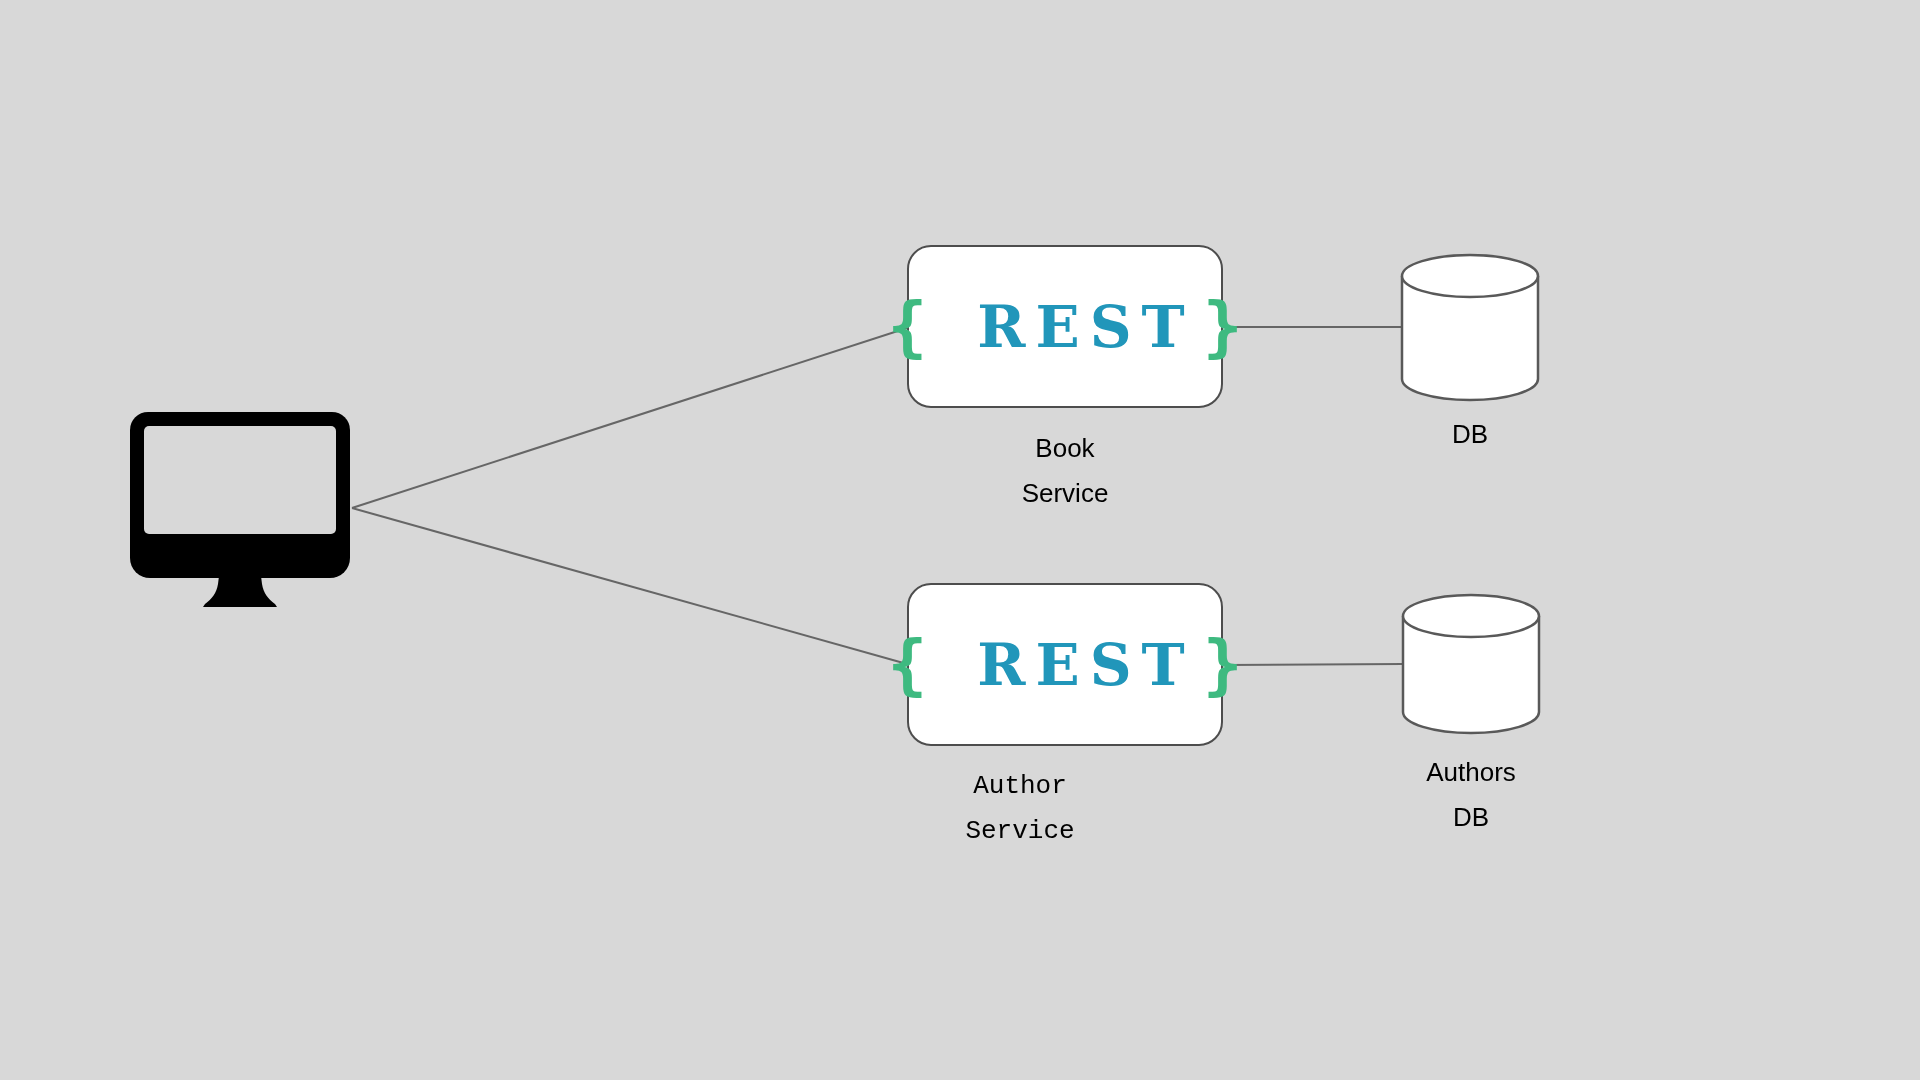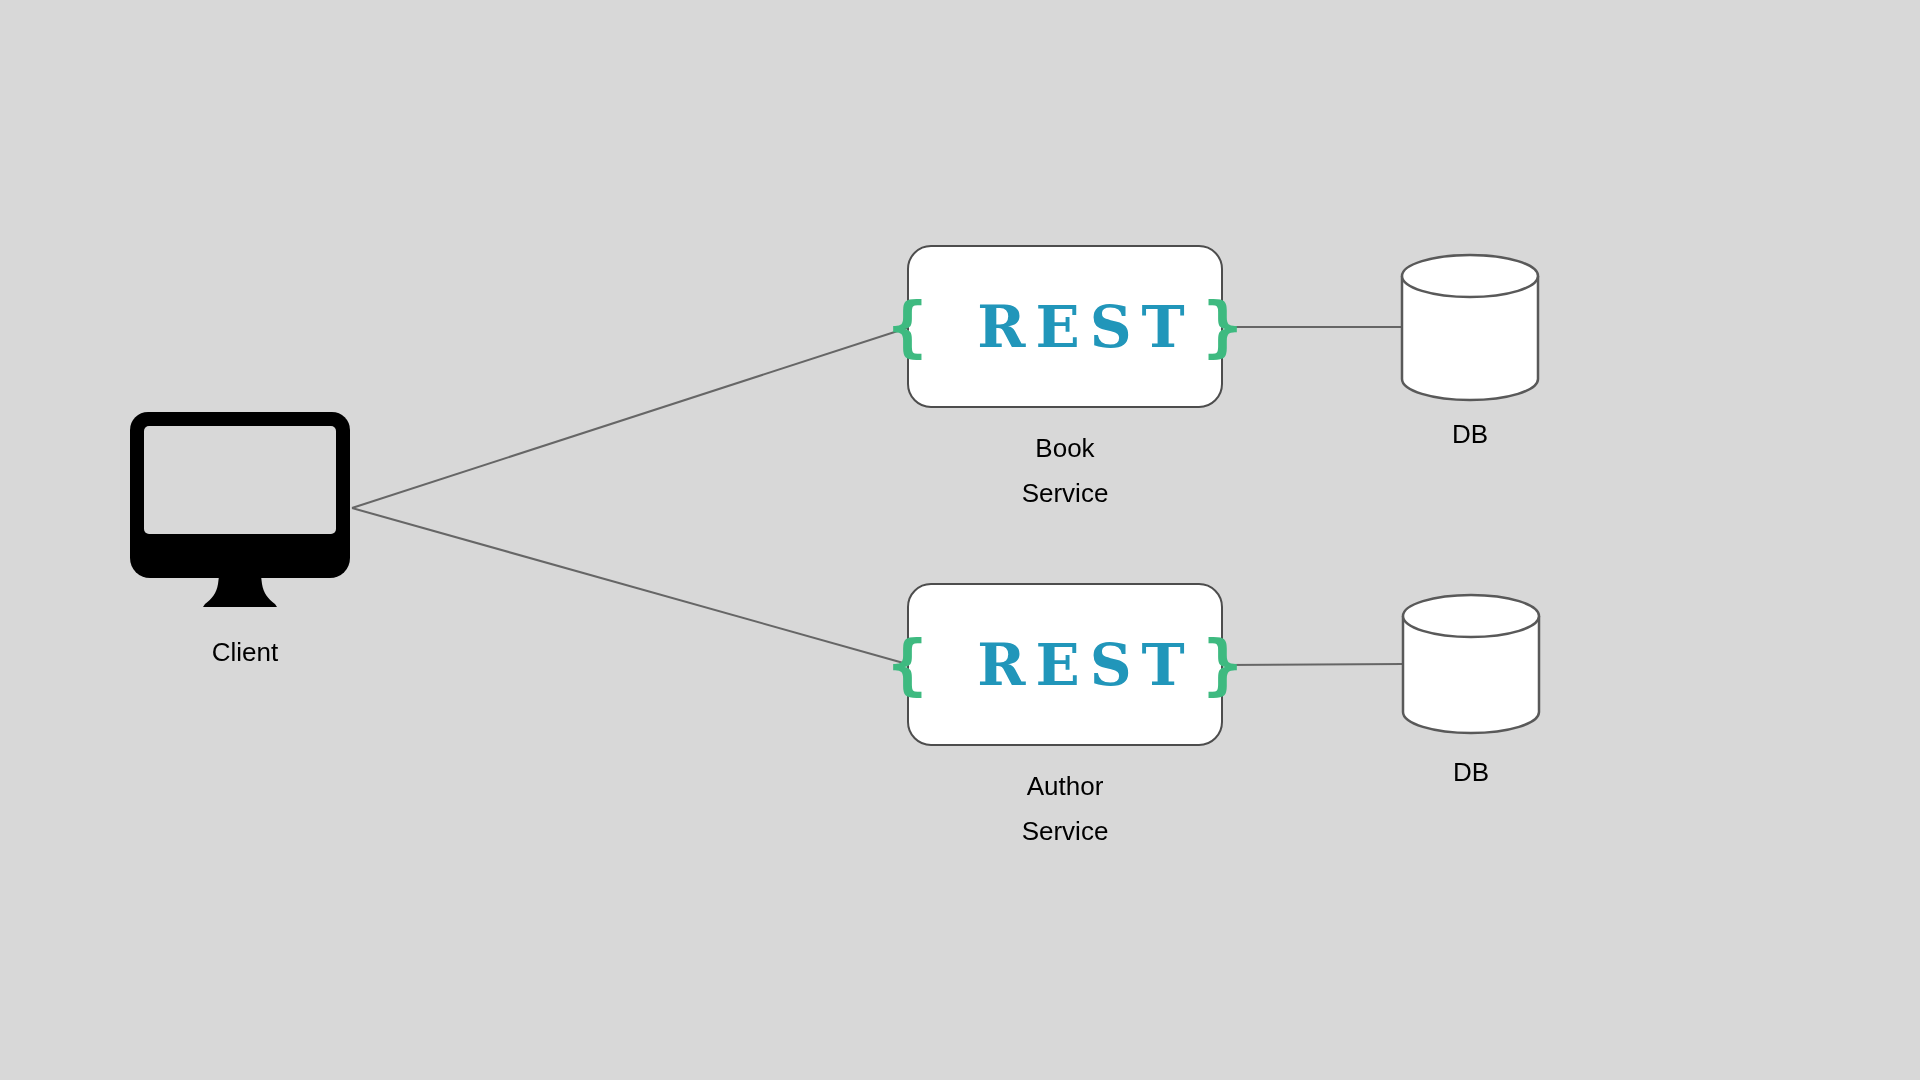--- a/index.html
+++ b/index.html
@@ -62,21 +62,21 @@
   .rest-brace.open  { margin-right: 18px; }
   .rest-brace.close { margin-left: 18px; }
 
   .client-icon-wrap {
     position: absolute;
     left: 130px; top: 412px;
     width: 220px; height: 196px;
   }
   .label-client    { left: 125px;  top: 630px; width: 240px; }
   .label-book      { left: 945px;  top: 426px; width: 240px; }
-  .label-author    { left: 945px;  top: 764px; width: 240px; }
+  .label-author    { left: 900px;  top: 764px; width: 240px; font-family: Liberation Mono, monospace; }
   .label-books-db  { left: 1350px; top: 412px; width: 240px; }
   .label-authors-db{ left: 1351px; top: 750px; width: 240px; }
 </style>
 </head>
 <body>
 
 <div class="canvas">
 
   <svg class="layer" viewBox="0 0 1920 1080">
 
@@ -99,21 +99,20 @@
   <div class="client-icon-wrap">
     <svg viewBox="0 0 220 196" width="220" height="196">
       <path d="M 18 0 H 202 A 18 18 0 0 1 220 18 V 146 A 20 20 0 0 1 200 166 H 20
                A 20 20 0 0 1 0 146 V 18 A 18 18 0 0 1 18 0 Z" fill="#000000"></path>
       <rect x="14" y="14" width="192" height="108" rx="5" fill="#d8d8d8"></rect>
       <path d="M 89 164 L 131 164 L 132 172 C 133.5 181 138 187 145 192 L 147 195
                L 73 195 L 75 192 C 82 187 86.5 181 88 172 Z" fill="#000000"></path>
     </svg>
   </div>
 
-  <div class="node-label label-client">Client</div>
 
   <div class="service-box book">
     <div class="rest-logo">
       <span class="rest-brace open">{</span>
       <span class="rest-word">REST</span>
       <span class="rest-brace close">}</span>
     </div>
   </div>
   <div class="node-label label-book">
     <div>Book</div>
@@ -130,16 +129,17 @@
   <div class="node-label label-author">
     <div>Author</div>
     <div>Service</div>
   </div>
 
   <div class="node-label label-books-db">
     <div>DB</div>
   </div>
 
   <div class="node-label label-authors-db">
+    <div>Authors</div>
     <div>DB</div>
   </div>
 
 </div>
 
 </body></html>

